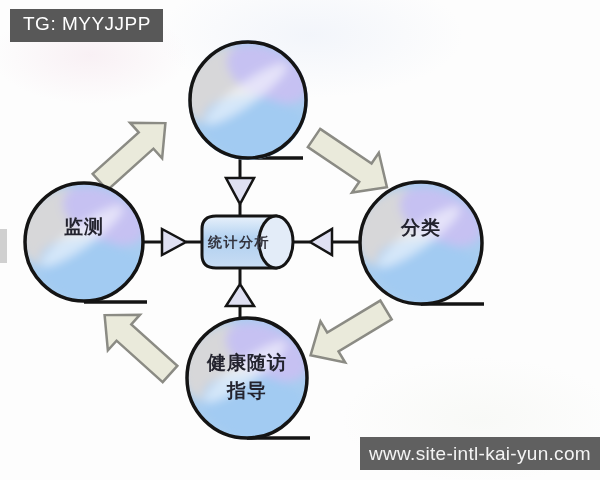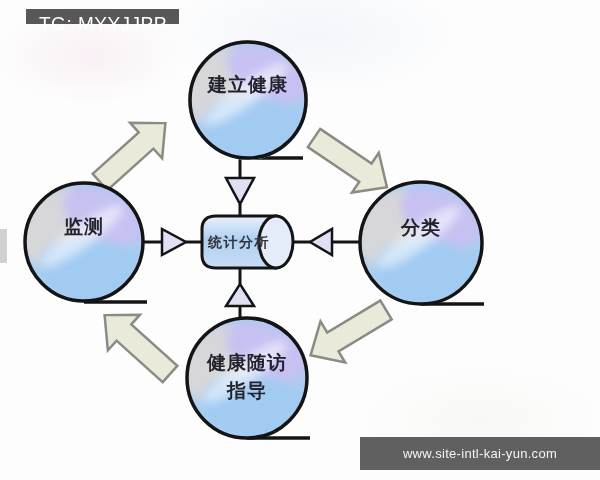--- a/index.html
+++ b/index.html
@@ -13,29 +13,28 @@
     background:
       radial-gradient(140px 70px at 90px 55px, rgba(228,182,205,0.18), transparent 70%),
       radial-gradient(220px 90px at 310px 35px, rgba(178,198,236,0.14), transparent 70%),
       radial-gradient(200px 90px at 480px 420px, rgba(205,215,190,0.10), transparent 70%),
       #fdfdfd;
   }
   #diagram-svg{position:absolute;left:0;top:0;}
   .badge{
     position:absolute;left:10px;top:9px;
     background:#585858;color:#ffffff;
-    font-size:19px;line-height:29px;height:15px;
+    font-size:19px;line-height:29px;height:33px;
     padding:0 12px 0 13px;letter-spacing:0.5px;
     white-space:nowrap;
-    margin-left:16px;
   }
   .watermark{
     position:absolute;left:360px;top:437px;width:240px;height:33px;
     background:#606060;color:#f4f4f4;
-    font-size:13px;line-height:33px;text-align:center;
+    font-size:19px;line-height:33px;text-align:center;
     white-space:nowrap;letter-spacing:0.3px;
   }
   .node-label{
     position:absolute;width:130px;text-align:center;
     font-family:"DejaVu Serif","Liberation Serif",serif;
     font-weight:bold;color:#23232e;
     font-size:19px;line-height:28px;letter-spacing:1px;
     pointer-events:none;z-index:3;
   }
   .node-label span{display:block;}
@@ -135,21 +134,20 @@
       </g>
     </g>
 
     <g>
       <path d="M216,216 L276,216 L276,268 L216,268 Q202,268 202,255 L202,229 Q202,216 216,216 Z" fill="url(#cylGrad2)" stroke="#141414" stroke-width="3"></path>
       <ellipse cx="276" cy="242" rx="17" ry="26" fill="#e3ecf8" stroke="#141414" stroke-width="3"></ellipse>
     </g>
   </svg>
 
   <div class="node-label" style="left:183px;top:70px;">
-    <span>建立健康</span>
   </div>
   <div class="node-label" style="left:19px;top:212px;">
     <span>监测</span>
   </div>
   <div class="node-label" style="left:356px;top:213px;">
     <span>分类</span>
   </div>
   <div class="node-label" style="left:182px;top:348px;">
     <span>健康随访</span>
     <span>指导</span>

